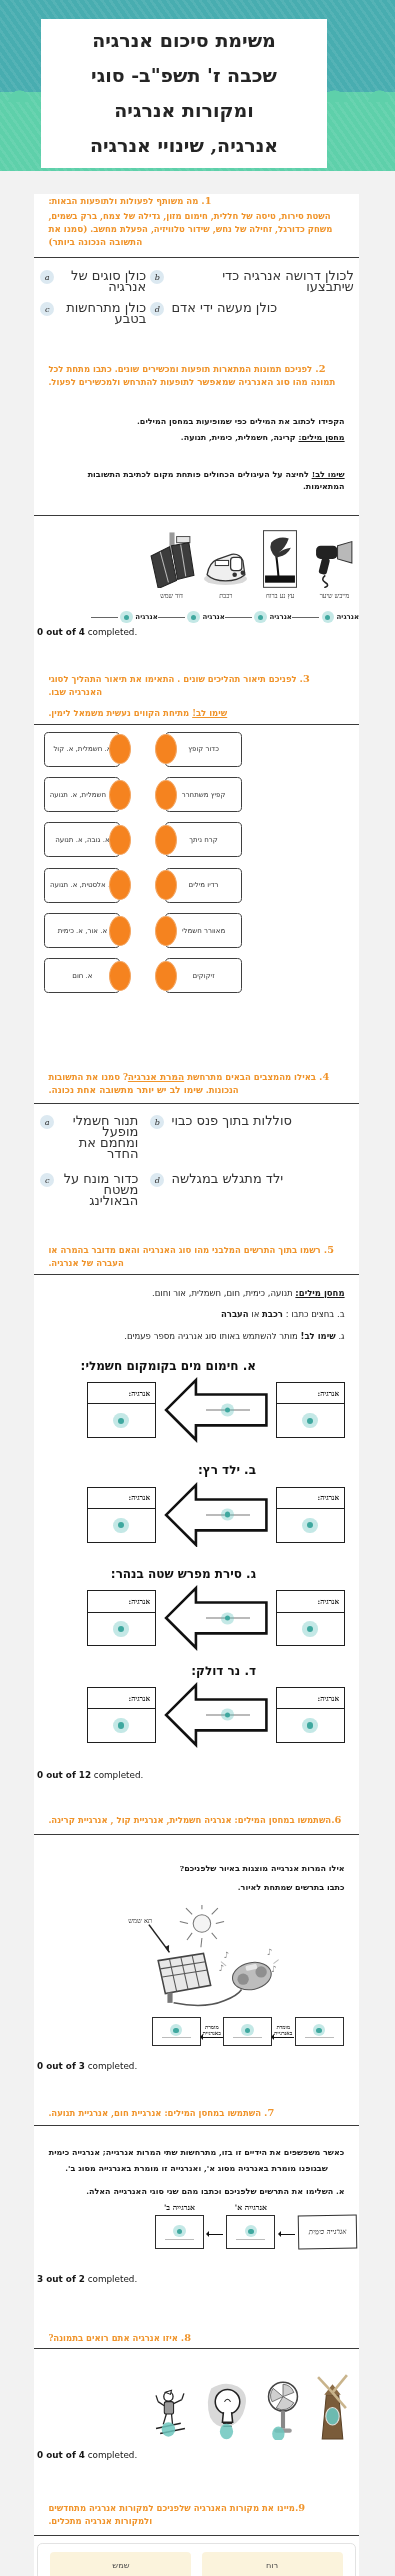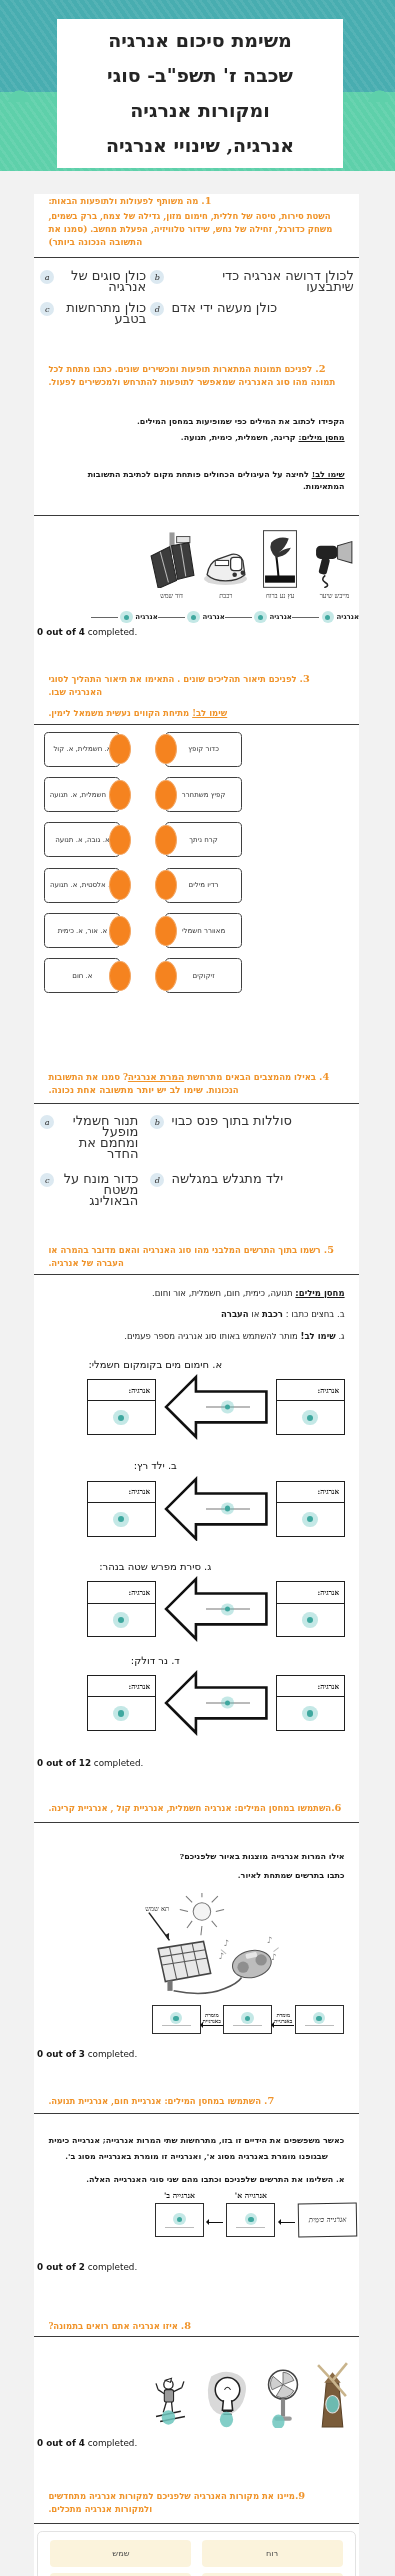--- a/index.html
+++ b/index.html
@@ -5,21 +5,21 @@
   html,body{margin:0;padding:0;background:#ededed;}
   body{font-family:"DejaVu Sans",sans-serif;}
   .page{width:396px;height:3326px;margin:0 auto;background:#f2f2f2;position:relative;overflow:hidden;}
   
   .banner{position:relative;height:171px;background:
     repeating-linear-gradient(55deg, rgba(255,255,255,.07) 0 2.6px, rgba(0,0,0,0) 2.6px 6.7px),
     linear-gradient(180deg,#48adb0 0 54%,#5ed0aa 54% 100%);}
   .banner .scallop{position:absolute;left:0;right:0;top:calc(54% - 9.3px);height:18.5px;
     background:radial-gradient(18.5px 18.5px at 20.6px 18.5px,#5ed0aa 60%,rgba(0,0,0,0) 62%) repeat-x;
     background-size:45px 18.5px;}
-  .title-card{position:absolute;left:58px;top:18.5px;width:286px;height:149px;background:#fff;
+  .title-card{position:absolute;left:42px;top:18.5px;width:286px;height:149px;background:#fff;
     display:flex;flex-direction:column;justify-content:center;text-align:center;}
   .title-line{font-family:"DejaVu Serif","DejaVu Sans",serif;font-weight:bold;font-size:19px;line-height:35px;color:#252525;}
   
   .card{width:325px;margin:0 36px;background:#fff;padding-bottom:19.6px;}
   .pad{padding-left:14.4px;padding-right:14.4px;}
   .qheader{color:#f0942b;font-family:"DejaVu Serif","DejaVu Sans",serif;font-weight:bold;
     font-size:8.5px;line-height:13px;text-align:left;}
   .qnum{font-size:9.8px;}
   .u{text-decoration:underline;}
   .blacktext{color:#1c1c1c;font-family:"DejaVu Serif","DejaVu Sans",serif;font-weight:bold;
@@ -51,34 +51,34 @@
   .match{direction:ltr;padding-left:10.3px;}
   .mrow{display:flex;align-items:center;margin-bottom:10.3px;}
   .mbox{width:66px;height:33px;border:1px solid #3f3f3f;border-radius:4.6px;background:#fff;position:relative;
     display:flex;align-items:center;justify-content:center;font-size:7px;color:#333;text-align:center;padding:0 4.1px;}
   .mbox .ell{position:absolute;top:50%;transform:translateY(-50%);width:19.6px;height:28px;border-radius:50%;
     background:#f5831f;border:1.5px solid #f3a866;}
   .mbox.left .ell{right:-11.3px;}
   .mbox.right .ell{left:-11.3px;}
   .mgap{width:45px;}
   
-  .diag-title{font-weight:normal;font-size:10px;color:#111;text-align:center;padding-left:20.6px;}
+  .diag-title{font-weight:bold;font-size:12px;color:#111;text-align:right;padding-left:20.6px;}
   .diagrow{direction:rtl;display:flex;align-items:center;width:258px;margin-right:14.4px;justify-content:space-between;}
   .ebox{width:67px;height:54px;border:1.3px solid #1f1f1f;display:flex;flex-direction:column;background:#fff;}
   .ebox .top{height:20.6px;border-bottom:1.3px solid #1f1f1f;display:flex;align-items:center;padding:0 4.6px;
     font-family:"DejaVu Serif",serif;font-weight:bold;font-size:7.2px;color:#111;}
   .ebox .bot{flex:1;display:flex;align-items:center;justify-content:center;}
   .bigarrow{position:relative;width:106px;height:66px;flex:0 0 auto;}
   .bigarrow svg{position:absolute;inset:0;}
   .arrow-fill{position:absolute;left:30px;right:6.2px;top:50%;transform:translateY(-50%);
     display:flex;align-items:center;justify-content:center;gap:2.1px;direction:rtl;}
   .arrow-fill .blankline{width:44px;border-bottom-color:#777;}
   
   .illus{position:relative;height:104px;width:227px;margin-right:41px;}
-  .panel-label{position:absolute;right:149px;top:12.4px;font-family:"DejaVu Serif",serif;font-size:6.7px;color:#222;}
+  .panel-label{position:absolute;right:166px;top:12.4px;font-family:"DejaVu Serif",serif;font-size:6.7px;color:#222;}
   .q6diag{direction:rtl;display:flex;align-items:center;width:192px;margin-right:15.5px;}
   .q6box{width:48px;height:27px;border:1px solid #2e2e2e;display:flex;flex-direction:column;align-items:center;justify-content:center;gap:1px;background:#fff;}
   .q6line{width:29px;border-bottom:0.8px solid #bbb;}
   .q6arrowwrap{width:23px;display:flex;flex-direction:column;align-items:center;}
   .q6arrowlabel{font-family:"DejaVu Serif",serif;font-weight:bold;font-size:5.4px;line-height:6.2px;color:#111;text-align:center;margin-bottom:1px;}
   .larrow{position:relative;width:21.6px;height:1.3px;background:#111;}
   .larrow::before{content:'';position:absolute;left:-1px;top:-3.1px;border:3.6px solid rgba(0,0,0,0);border-right-color:#111;border-left-width:0;}
   
   .q7diag{direction:rtl;display:flex;align-items:flex-end;width:202px;margin-right:2.1px;}
   .q7col{display:flex;flex-direction:column;align-items:center;}
@@ -566,21 +566,21 @@
         <div class="larrow q7arr" style="width:36px;"></div>
         <div class="q7col">
           <div class="q7label">אנרגייה ב'</div>
           <div class="q7box">
             <span class="dot small"></span>
             <span class="q6line"></span>
           </div>
         </div>
       </div>
       <div class="progress" style="margin-top:25px;">
-        <b>0 out of 2</b><span> completed.</span>
+        <b>3 out of 2</b><span> completed.</span>
       </div>
     </section>
 
     <section style="margin-top:47px;">
       <div class="qheader pad">
         <span class="qnum">8.</span>
         <span>איזו אנרגיה אתם רואים בתמונה?</span>
       </div>
       <hr class="rule" style="margin-top:3.1px;">
       <div class="q8row" style="margin-top:23px;">

